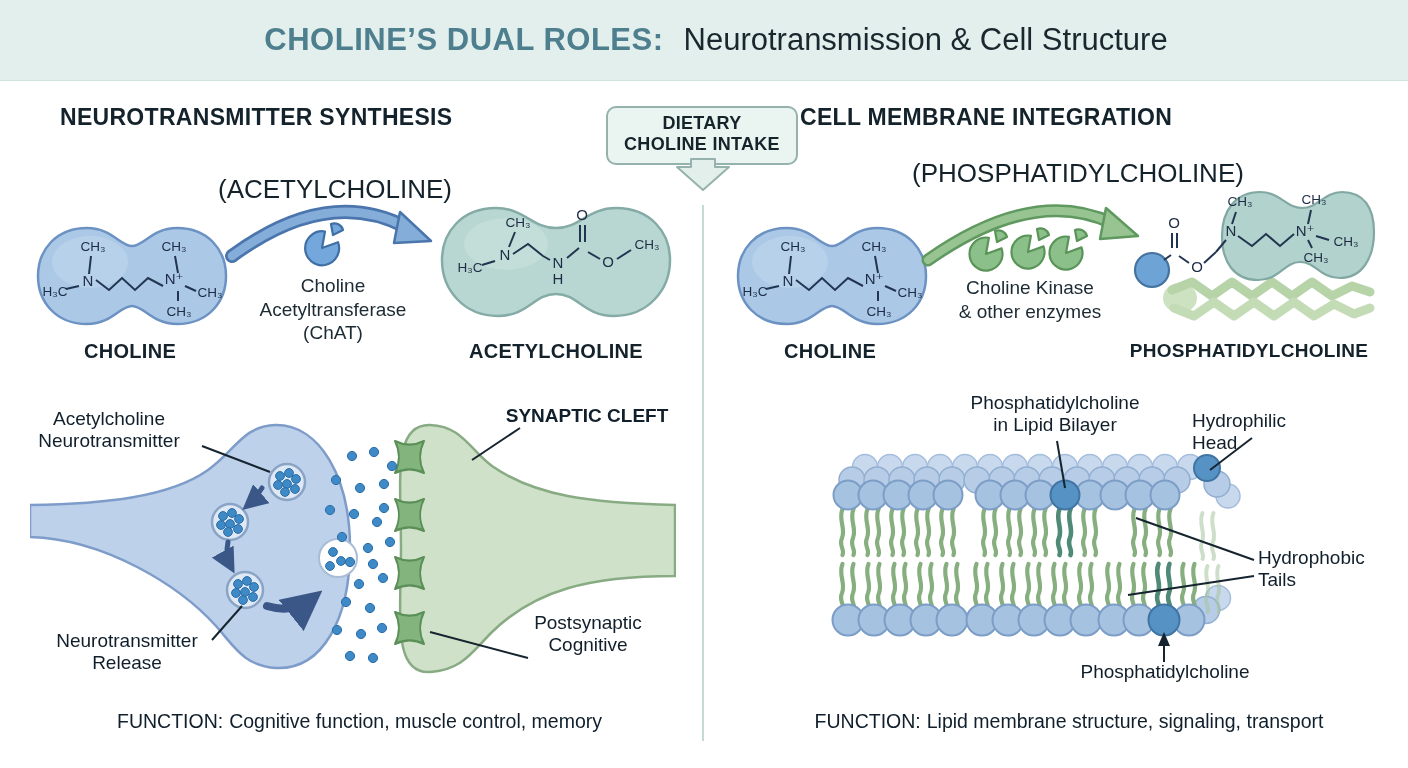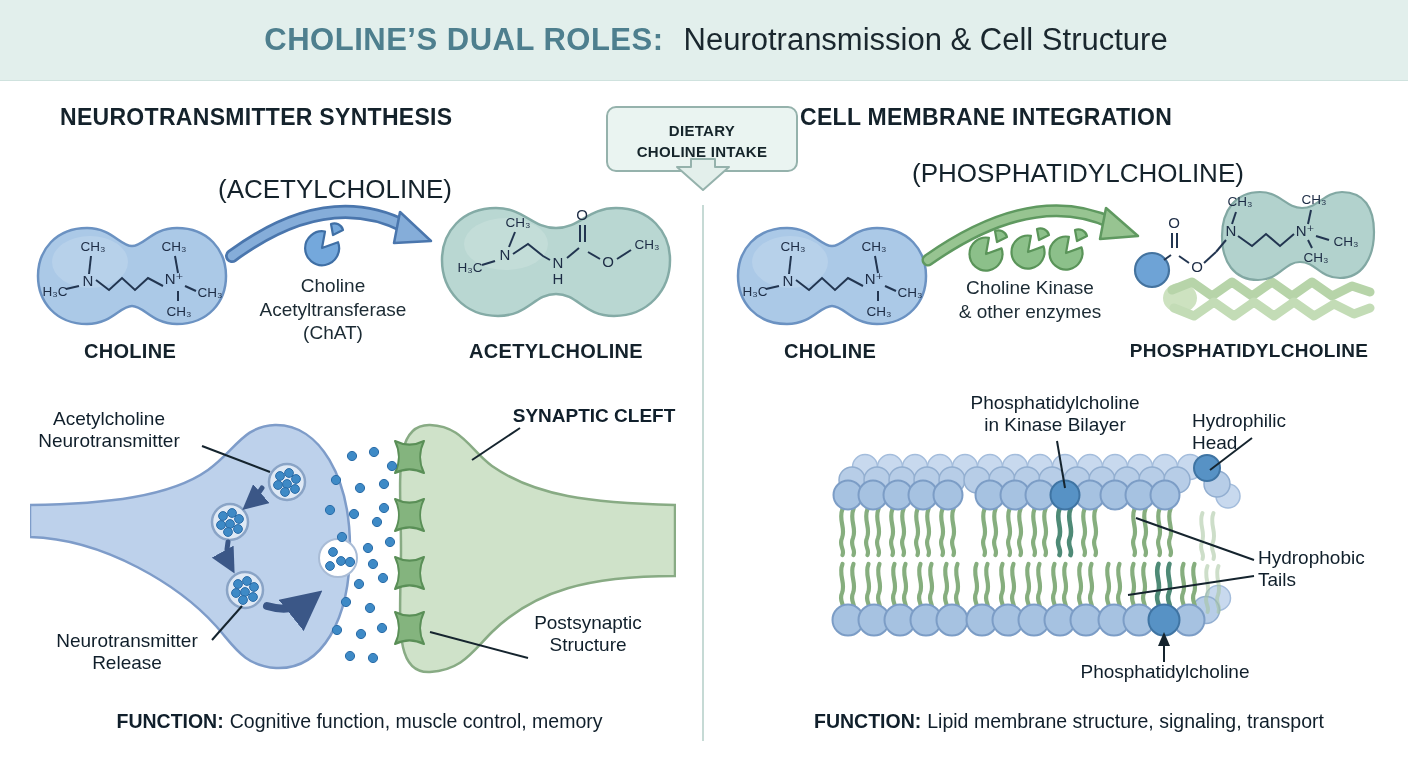--- a/index.html
+++ b/index.html
@@ -8,27 +8,27 @@
   .abs{position:absolute;}
   #header{left:0;top:0;width:1408px;height:80px;background:#e2efec;border-bottom:1px solid #cfe2de;
           display:flex;align-items:center;justify-content:center;padding-left:12px;}
   #header .accent{color:#4e7f8e;font-weight:bold;font-size:31px;letter-spacing:.5px;}
   #header .rest{color:#1a272e;font-weight:400;font-size:31px;margin-left:20px;}
   .panel-heading{font-weight:bold;font-size:23px;letter-spacing:.3px;}
   .panel-sub{font-weight:400;font-size:26px;text-align:center;margin-top:38px;}
   .mol-label{font-weight:bold;font-size:20px;text-align:center;letter-spacing:.3px;}
   .enz-text{font-size:19px;line-height:23.5px;text-align:center;color:#1b2a33;}
   .dia-lbl{font-size:19px;line-height:22px;text-align:center;color:#101f2b;}
-  .dia-lbl.bold{font-weight:bold;margin-left:7px;}
+  .dia-lbl.bold{font-weight:bold;}
   .dia-lbl.leftal{text-align:left;}
   #dietary-box{left:606px;top:106px;width:188px;height:50px;background:#eaf4f1;border:2px solid #95b2ac;
-               border-radius:10px;text-align:center;font-weight:bold;font-size:15px;line-height:21px;
-               padding-top:12px;color:#15242a;letter-spacing:.3px;}
+               border-radius:10px;text-align:center;font-weight:bold;font-size:18px;line-height:21px;
+               padding-top:5px;color:#15242a;letter-spacing:.3px;}
   .func-line{font-size:19.5px;text-align:center;color:#101f2b;}
-  .func-line b{font-weight:bold;margin-right:6px;padding-left:14px;}
+  .func-line b{font-weight:normal;margin-right:6px;padding-left:14px;}
   #divider{left:702px;top:205px;width:2px;height:536px;background:#c6dad5;}
   svg text{font-family:"Liberation Sans","DejaVu Sans",sans-serif;}
   .atom{font-size:13.5px;fill:#1d2c45;}
   .atom.big{font-size:15px;}
 </style>
 </head>
 <body>
 
 <div id="stage">
 
@@ -280,21 +280,21 @@
     <div>Acetylcholine</div>
     <div>Neurotransmitter</div>
   </div>
   <div class="abs dia-lbl bold" style="left:502px;top:405px;width:170px;">SYNAPTIC CLEFT</div>
   <div class="abs dia-lbl" style="left:38px;top:630px;width:178px;">
     <div>Neurotransmitter</div>
     <div>Release</div>
   </div>
   <div class="abs dia-lbl" style="left:520px;top:612px;width:136px;">
     <div>Postsynaptic</div>
-    <div>Structure</div>
+    <div>Cognitive</div>
   </div>
 
   <svg class="abs" style="left:780px;top:388px;" width="628" height="300" viewBox="0 0 628 300">
     <defs>
       <path id="tl" d="M0,0 C-4.5,11 3.5,19 -0.5,29 C-4,37 2.5,40 0,46" fill="none"></path>
       <g id="tp">
           <use href="#tl" x="-5.5"></use>
           <use href="#tl" x="5.5"></use>
         </g>
     </defs>
@@ -416,21 +416,21 @@
       <line x1="472" y1="50" x2="430" y2="82"></line>
       <line x1="474" y1="172" x2="356" y2="130"></line>
       <line x1="474" y1="188" x2="348" y2="207"></line>
       <line x1="384" y1="274" x2="384" y2="254"></line>
     </g>
     <polygon points="384,244 378,258 390,258" fill="#15242e"></polygon>
   </svg>
 
   <div class="abs dia-lbl" style="left:950px;top:392px;width:210px;">
     <div>Phosphatidylcholine</div>
-    <div>in Kinase Bilayer</div>
+    <div>in Lipid Bilayer</div>
   </div>
   <div class="abs dia-lbl leftal" style="left:1192px;top:410px;width:140px;">
     <div>Hydrophilic</div>
     <div>Head</div>
   </div>
   <div class="abs dia-lbl leftal" style="left:1258px;top:547px;width:145px;">
     <div>Hydrophobic</div>
     <div>Tails</div>
   </div>
   <div class="abs dia-lbl" style="left:1045px;top:661px;width:240px;">Phosphatidylcholine</div>

